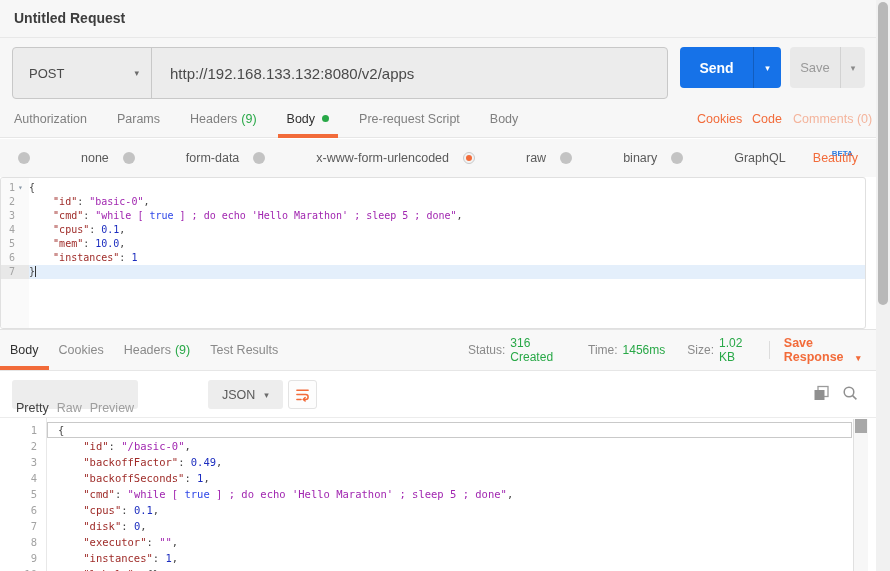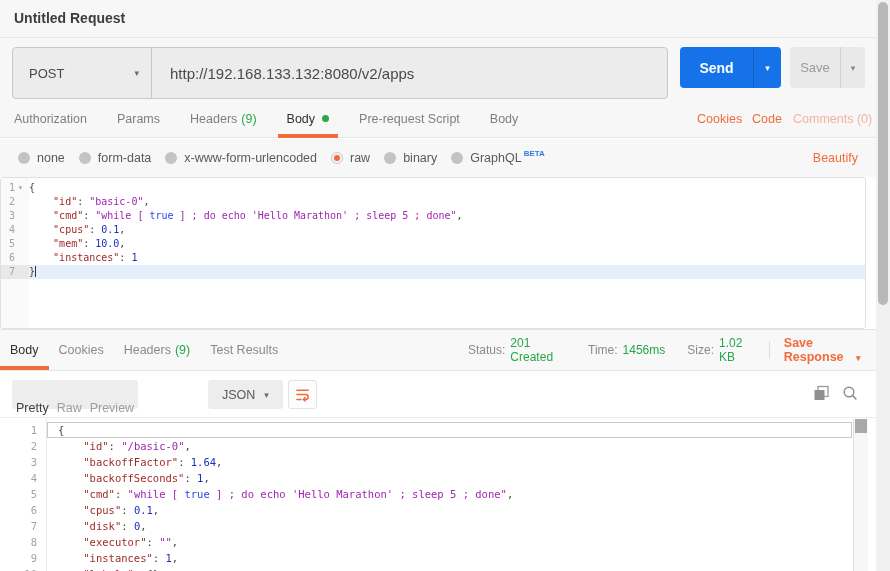--- a/index.html
+++ b/index.html
@@ -41,21 +41,21 @@
   .tab .dot{width:7px;height:7px;border-radius:50%;background:#28a847;margin-left:7px;}
   .tab .underline{position:absolute;left:0;right:0;bottom:-1px;height:4px;background:#f26b3a;}
   .tablinks{position:absolute;top:100px;height:38px;line-height:38px;font-size:12.5px;}
   .lnk-cookies{left:697px;color:#f26b3a;cursor:pointer;}
   .lnk-code{left:752px;color:#f26b3a;cursor:pointer;}
   .lnk-comments{left:793px;color:#f4b49c;cursor:pointer;}
 
   
   .modesrow{position:absolute;top:139px;left:0;width:876px;height:38px;background:#f7f7f7;
     display:flex;align-items:center;padding-left:18px;box-sizing:border-box;}
-  .mode{display:flex;align-items:center;margin-right:14px;cursor:pointer;}
+  .mode{display:flex;align-items:center;margin-right:14px;cursor:pointer;gap:44px;}
   .mode-radio{width:12px;height:12px;border-radius:50%;background:#c3c3c3;flex:none;}
   .mode-radio.sel{background:#f3f3f3;border:1px solid #c9c9c9;box-sizing:border-box;position:relative;}
   .mode-radio.sel::after{content:"";position:absolute;left:2px;top:2px;width:6px;height:6px;
     border-radius:50%;background:#f26b3a;}
   .mode-label{margin-left:7px;font-size:12.5px;color:#5a5a5a;white-space:nowrap;}
   .beta{font-size:8px;color:#2f7de1;font-weight:700;position:relative;top:-5px;margin-left:2px;}
   .content-type{position:absolute;left:598px;top:0;height:38px;line-height:38px;color:#f26b3a;
     font-size:12.5px;cursor:pointer;}
   .content-type .caret{color:#f26b3a;margin-left:10px;}
   .beautify{position:absolute;right:18px;top:0;height:38px;line-height:38px;color:#f26b3a;
@@ -267,21 +267,21 @@
       <div class="rtab">
         <span>Headers</span>
         <span class="cnt">(9)</span>
       </div>
       <div class="rtab">
         <span>Test Results</span>
       </div>
     </div>
     <div class="statusline">
       <span class="st-label">Status:</span>
-      <span class="st-val st-gap">201 Created</span>
+      <span class="st-val st-gap">316 Created</span>
       <span class="st-label">Time:</span>
       <span class="st-val st-gap">1456ms</span>
       <span class="st-label">Size:</span>
       <span class="st-val">1.02 KB</span>
       <span class="vdiv"></span>
       <span class="save-resp">
         <span>Save Response</span>
         <span class="caret">▾</span>
       </span>
     </div>
@@ -325,21 +325,21 @@
         <div class="red-row ed-boxed">
           <span class="red-gutter">1</span>
           <span class="red-code"><span class="tk-br">{</span></span>
         </div>
         <div class="red-row">
           <span class="red-gutter">2</span>
           <span class="red-code"><span class="tk-pl">    </span><span class="tk-key">"id"</span><span class="tk-pl">: </span><span class="tk-str">"/basic-0"</span><span class="tk-pl">,</span></span>
         </div>
         <div class="red-row">
           <span class="red-gutter">3</span>
-          <span class="red-code"><span class="tk-pl">    </span><span class="tk-key">"backoffFactor"</span><span class="tk-pl">: </span><span class="tk-num">1.64</span><span class="tk-pl">,</span></span>
+          <span class="red-code"><span class="tk-pl">    </span><span class="tk-key">"backoffFactor"</span><span class="tk-pl">: </span><span class="tk-num">0.49</span><span class="tk-pl">,</span></span>
         </div>
         <div class="red-row">
           <span class="red-gutter">4</span>
           <span class="red-code"><span class="tk-pl">    </span><span class="tk-key">"backoffSeconds"</span><span class="tk-pl">: </span><span class="tk-num">1</span><span class="tk-pl">,</span></span>
         </div>
         <div class="red-row">
           <span class="red-gutter">5</span>
           <span class="red-code"><span class="tk-pl">    </span><span class="tk-key">"cmd"</span><span class="tk-pl">: </span><span class="tk-str">"while [ </span><span class="tk-kw">true</span><span class="tk-str"> ] ; do echo 'Hello Marathon' ; sleep 5 ; done"</span><span class="tk-pl">,</span></span>
         </div>
         <div class="red-row">

